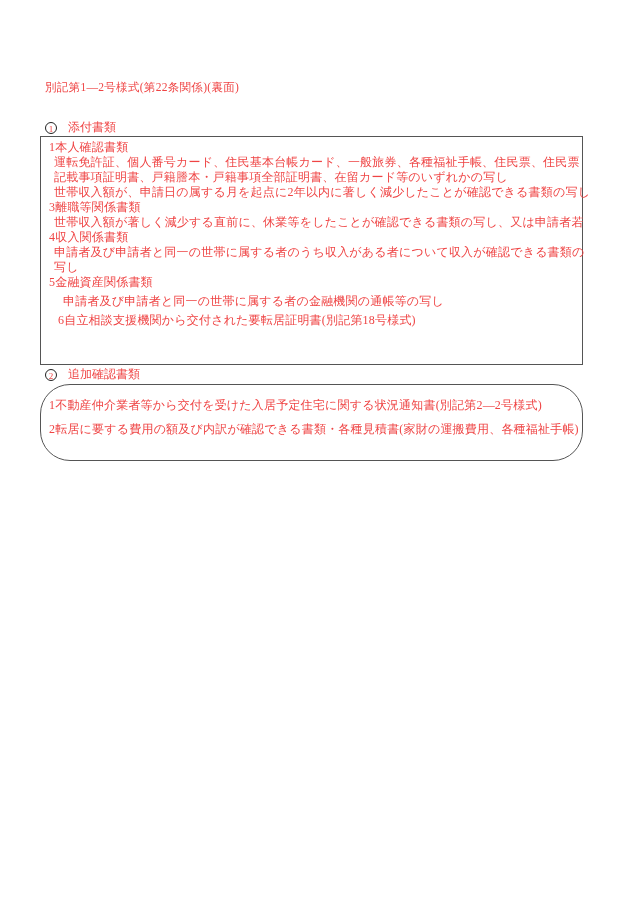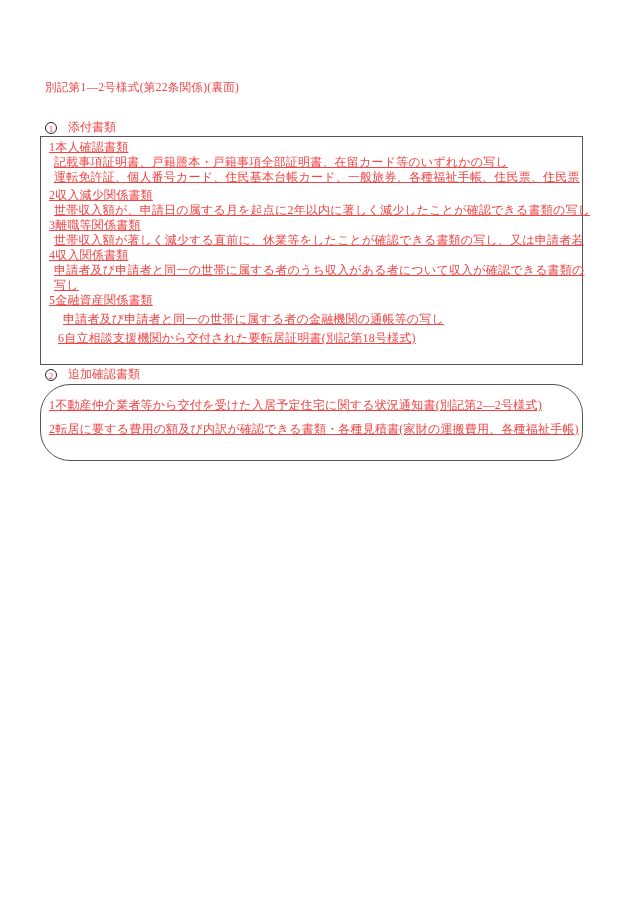--- a/index.html
+++ b/index.html
@@ -66,21 +66,20 @@
   }
   .box2 {
     top: 384px;
     height: 62px;
     padding-top: 13px;
     border-radius: 30px;
   }
   .line {
     line-height: 15px;
     white-space: nowrap;
-    text-decoration: underline;
   }
   .line.head { padding-left: 8px; }
   .line.body { padding-left: 13px; }
   .line.gap3 { margin-top: 3px; }
   .line.gap4 { margin-top: 4px; margin-left: 9px; }
   .box2 .line {
     padding-left: 8px;
     margin-bottom: 9px;
   }
 </style>
@@ -91,23 +90,22 @@
 
   <div class="form-number">別記第1―2号様式(第22条関係)(裏面)</div>
 
   <div class="section-heading s1">
     <span class="circled-num">1</span>
     <span class="section-title">添付書類</span>
   </div>
 
   <div class="doc-box box1">
     <div class="line head">1本人確認書類</div>
+    <div class="line body">運転免許証、個人番号カード、住民基本台帳カード、一般旅券、各種福祉手帳、住民票、住民票</div>
     <div class="line body">記載事項証明書、戸籍謄本・戸籍事項全部証明書、在留カード等のいずれかの写し</div>
-    <div class="line body">運転免許証、個人番号カード、住民基本台帳カード、一般旅券、各種福祉手帳、住民票、住民票</div>
-    <div class="line head gap3">2収入減少関係書類</div>
     <div class="line body">世帯収入額が、申請日の属する月を起点に2年以内に著しく減少したことが確認できる書類の写し</div>
     <div class="line head">3離職等関係書類</div>
     <div class="line body">世帯収入額が著しく減少する直前に、休業等をしたことが確認できる書類の写し、又は申請者若</div>
     <div class="line head">4収入関係書類</div>
     <div class="line body">申請者及び申請者と同一の世帯に属する者のうち収入がある者について収入が確認できる書類の</div>
     <div class="line body">写し</div>
     <div class="line head">5金融資産関係書類</div>
     <div class="line body gap4">申請者及び申請者と同一の世帯に属する者の金融機関の通帳等の写し</div>
     <div class="line head gap4">6自立相談支援機関から交付された要転居証明書(別記第18号様式)</div>
   </div>

